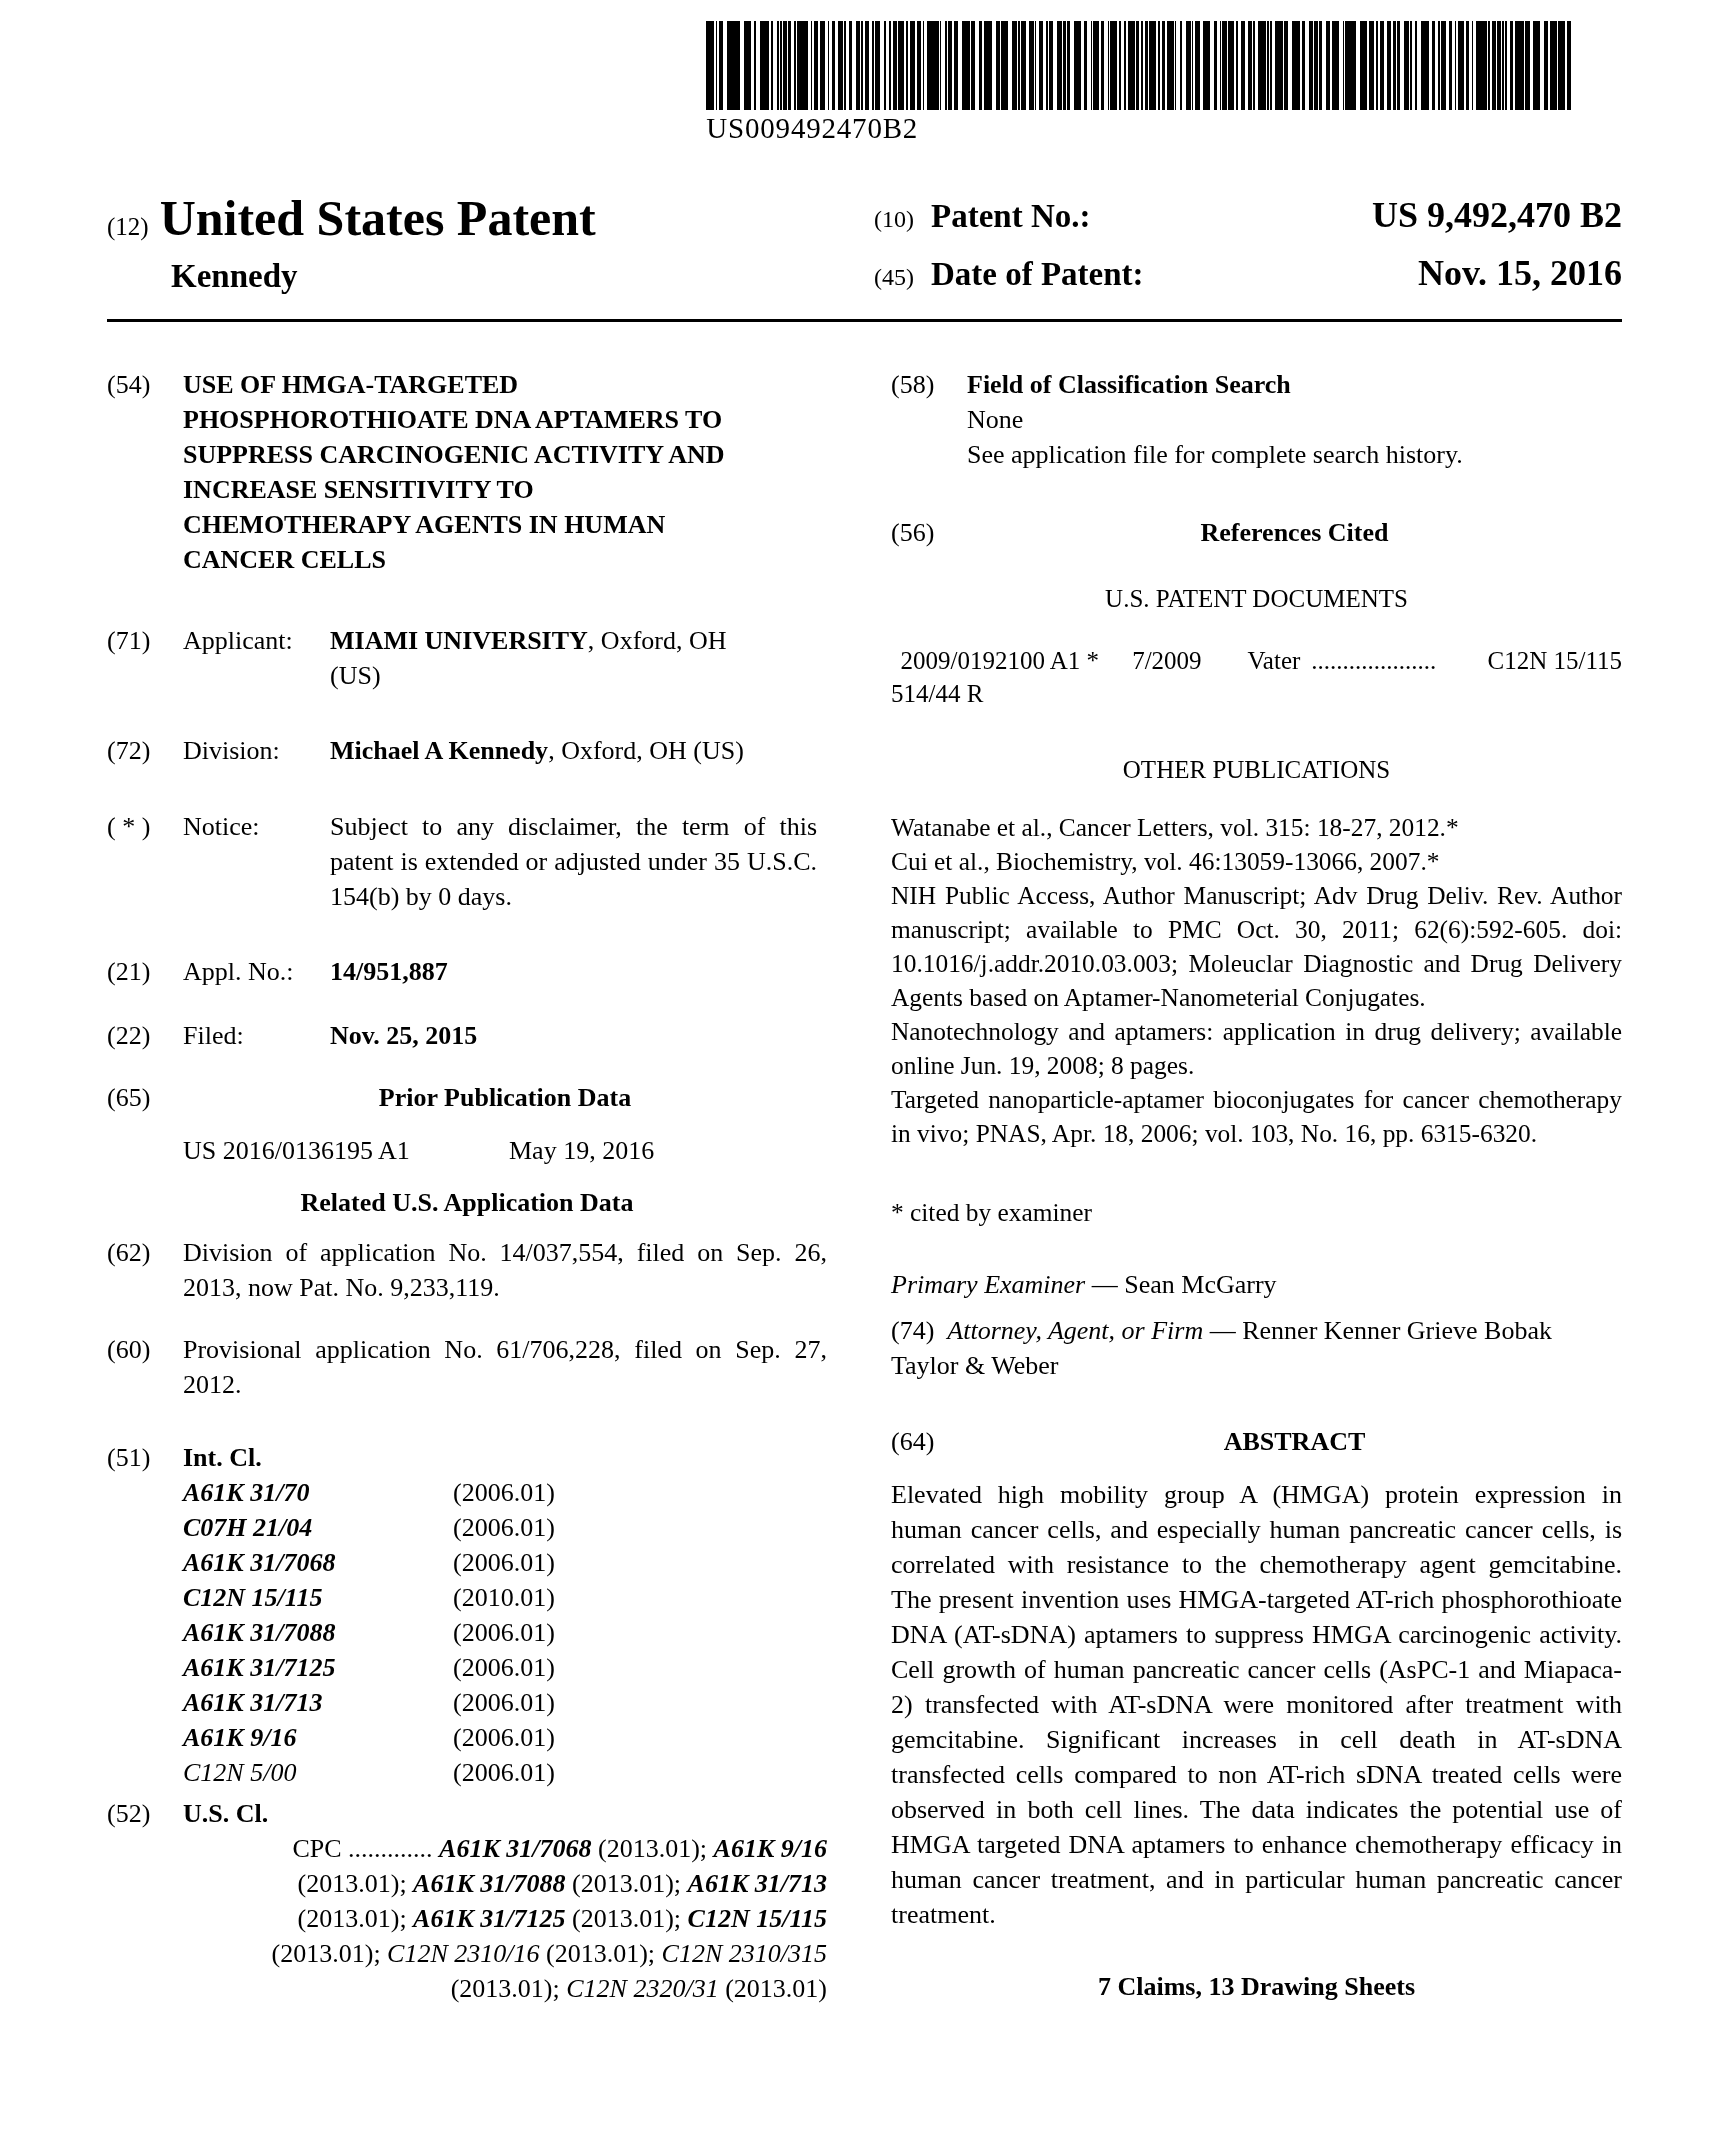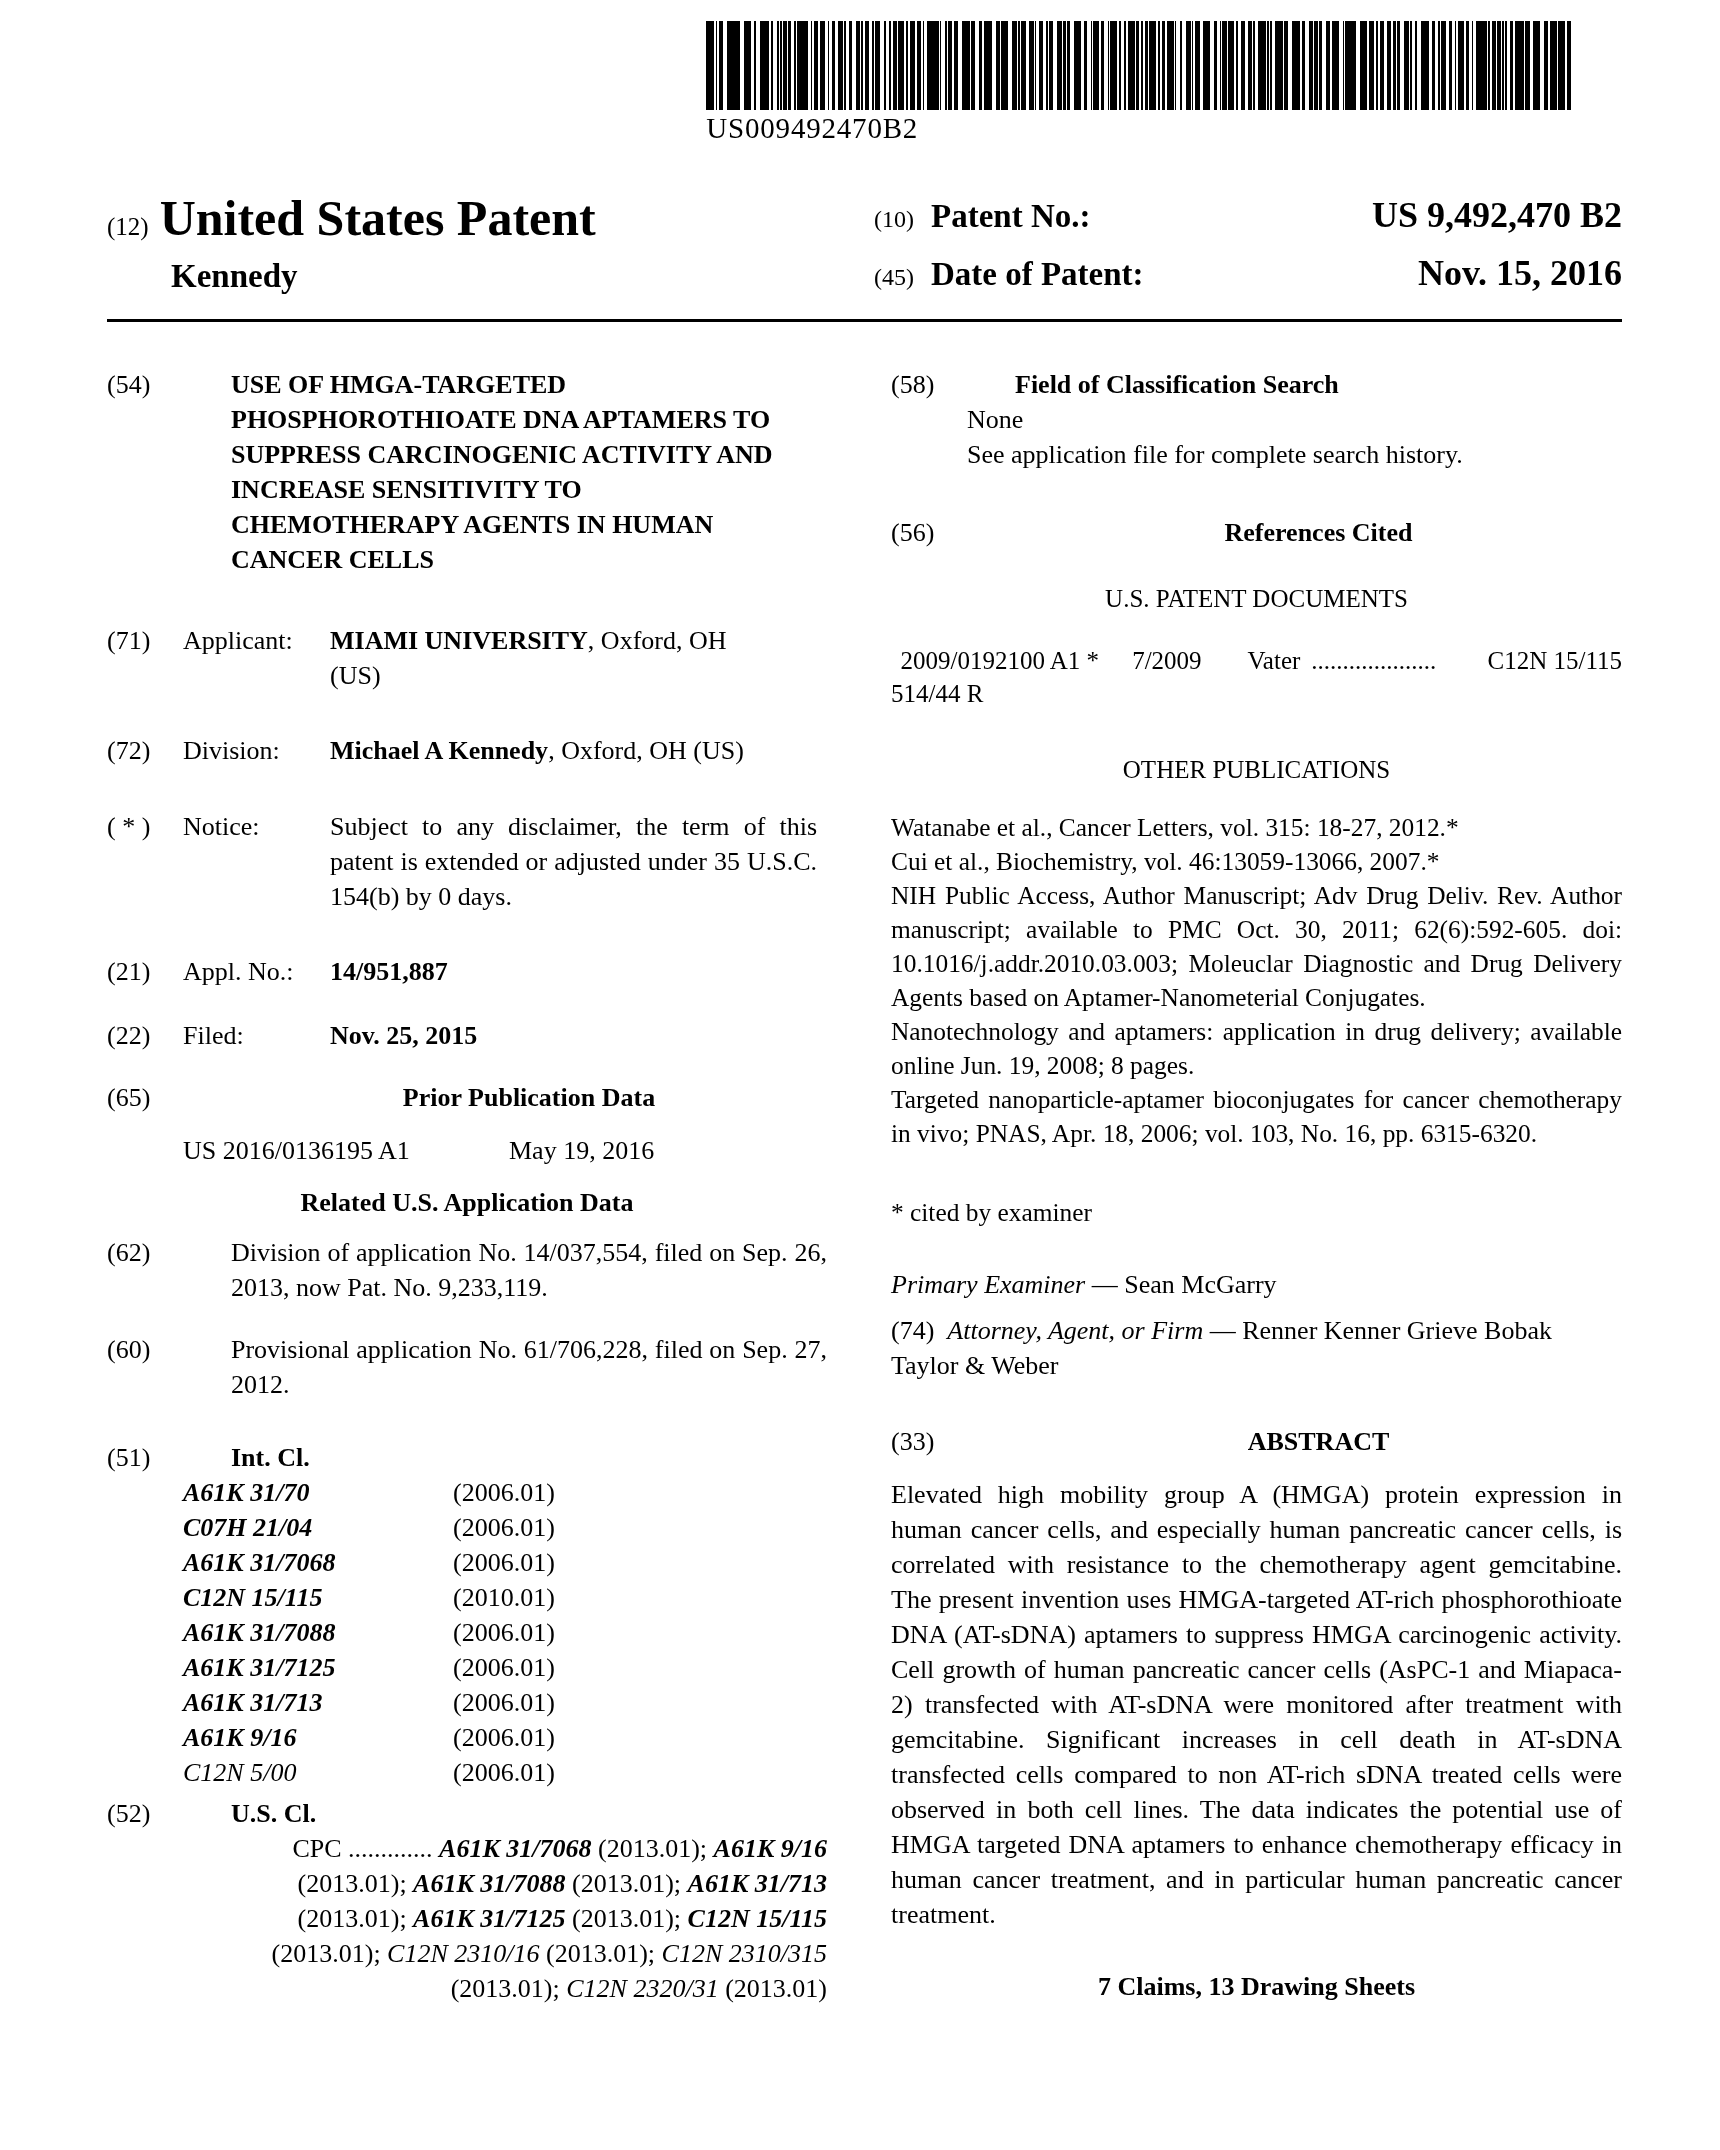--- a/index.html
+++ b/index.html
@@ -41,21 +41,21 @@
   .col-right { width:731px; flex:none; }
   .t { font-size:26px; line-height:35px; }
   .sm { font-size:25.4px; line-height:34px; }
   .xs { font-size:25px; line-height:33px; }
   .b { font-weight:700; }
   .bi { font-weight:700; font-style:italic; }
   .it { font-style:italic; }
   .just { text-align:justify; }
   .center { text-align:center; }
 
-  .sec  { display:grid; grid-template-columns:76px 1fr;gap:48px; }
+  .sec  { display:grid; grid-template-columns:76px 1fr; }
   .sec3 { display:grid; grid-template-columns:76px 147px 1fr; }
   .indent { margin-left:76px; }
 
   .title-text { white-space:pre-line; }
   .notice-text { width:487px; }
 
   .publine { display:grid; grid-template-columns:326px 1fr; margin-left:76px; }
   .intcl-row { display:grid; grid-template-columns:76px 270px 1fr; }
   .cpc { margin-left:76px; text-align:right; }
 
@@ -264,21 +264,21 @@
         <p>Targeted nanoparticle-aptamer bioconjugates for cancer chemotherapy in vivo; PNAS, Apr. 18, 2006; vol. 103, No. 16, pp. 6315-6320.</p>
       </div>
 
       <p class="sm mt34">* cited by examiner</p>
 
       <p class="mt48"><span class="it">Primary Examiner</span><span> — Sean McGarry</span></p>
 
       <p class="mt14"><span>(74)</span>&nbsp;&nbsp;<span class="it">Attorney, Agent, or Firm</span><span> — Renner Kenner Grieve Bobak Taylor &amp; Weber</span></p>
 
       <div class="sec mt52 mb22">
-        <span>(33)</span>
+        <span>(64)</span>
         <span class="b center">ABSTRACT</span>
       </div>
       <p class="just">Elevated high mobility group A (HMGA) protein expression in human cancer cells, and especially human pancreatic cancer cells, is correlated with resistance to the chemotherapy agent gemcitabine. The present invention uses HMGA-targeted AT-rich phosphorothioate DNA (AT-sDNA) aptamers to suppress HMGA carcinogenic activity. Cell growth of human pancreatic cancer cells (AsPC-1 and Miapaca-2) transfected with AT-sDNA were monitored after treatment with gemcitabine. Significant increases in cell death in AT-sDNA transfected cells compared to non AT-rich sDNA treated cells were observed in both cell lines. The data indicates the potential use of HMGA targeted DNA aptamers to enhance chemotherapy efficacy in human cancer treatment, and in particular human pancreatic cancer treatment.</p>
 
       <div class="b center mt46">7 Claims, 13 Drawing Sheets</div>
     </div>
   </div>
 </div>
 
 

